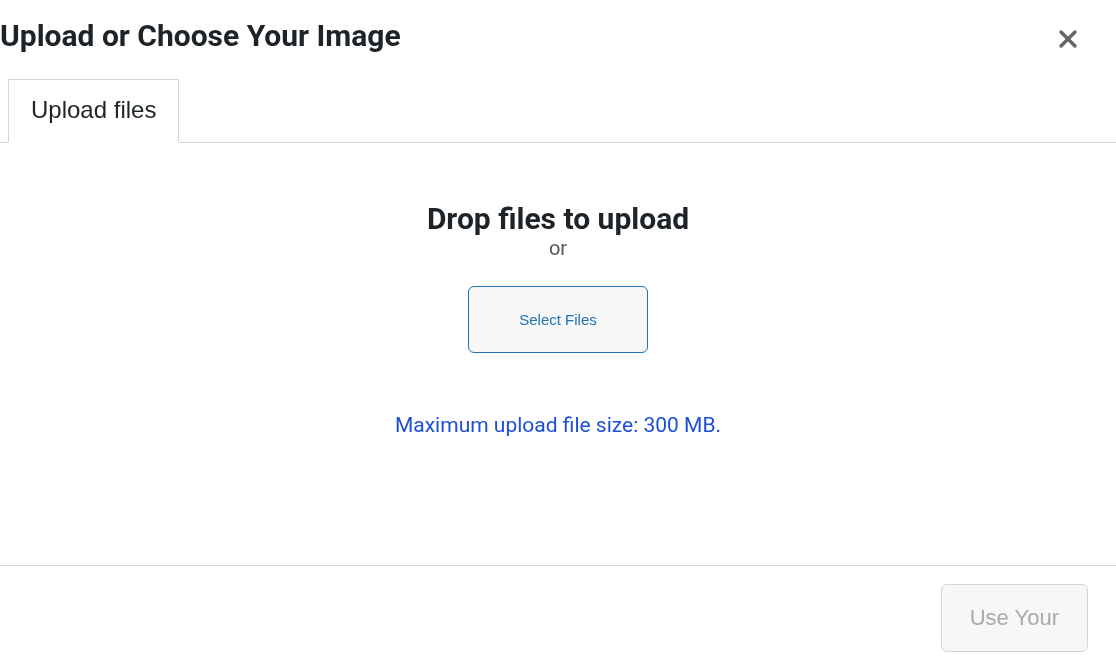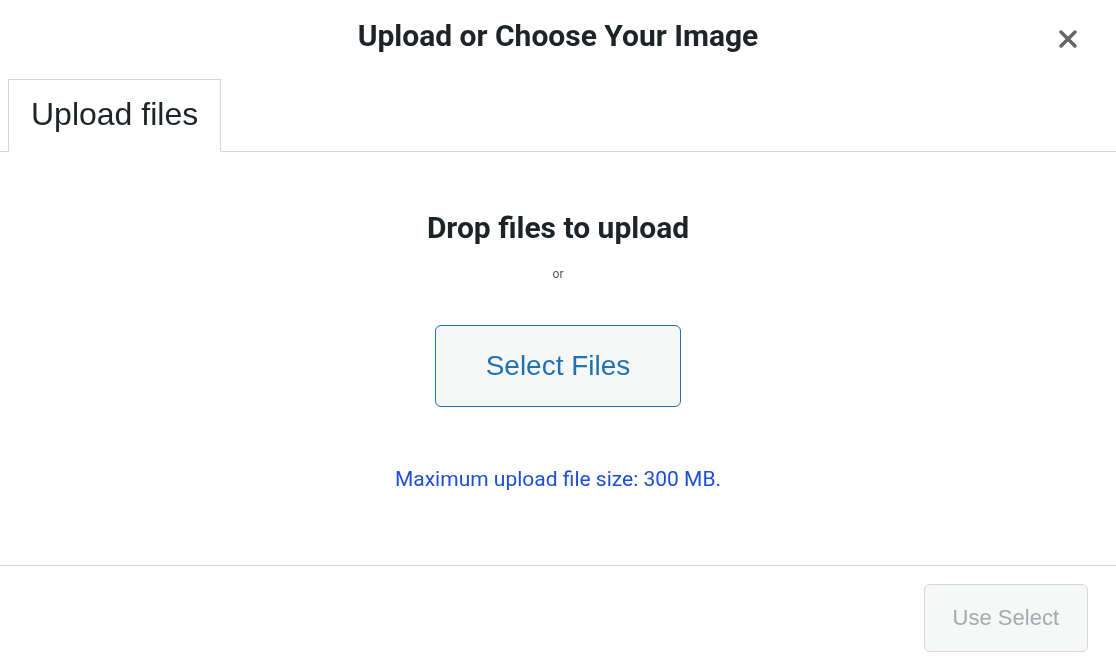--- a/index.html
+++ b/index.html
@@ -6,21 +6,21 @@
     body {
       font-family: -apple-system, BlinkMacSystemFont, "Segoe UI", Roboto, "Helvetica Neue", Arial, sans-serif;
       width: 1116px;
       height: 670px;
       background: #fff;
       color: #1d2327;
       position: relative;
       overflow: hidden;
     }
     .header {
-      text-align: center;
+      text-align: left;
       padding: 18px 0 26px;
       position: relative;
     }
     .header h1 {
       font-size: 30px;
       font-weight: 700;
       color: #1d2327;
     }
     .close-btn {
       position: absolute;
@@ -36,21 +36,21 @@
       align-items: center;
       justify-content: center;
     }
     .close-btn svg { width: 24px; height: 24px; }
     .tabs {
       display: flex;
       border-bottom: 1px solid #d6d6d6;
       padding-left: 8px;
     }
     .tab {
-      font-size: 32px;
+      font-size: 24px;
       padding: 16px 22px 18px;
       background: transparent;
       border: none;
       color: #1d2327;
       cursor: pointer;
       position: relative;
     }
     .tab.active {
       border: 1px solid #d6d6d6;
       border-bottom: 1px solid #fff;
@@ -58,30 +58,29 @@
       background: #fff;
     }
     .upload-area {
       padding: 58px 0 40px;
       text-align: center;
     }
     .upload-area h2 {
       font-size: 30px;
       font-weight: 700;
       color: #1d2327;
-      margin-bottom: 22px;
     }
     .or-text {
-      font-size: 12px;
+      font-size: 20px;
       color: #50575e;
-      margin-bottom: 44px;
+      margin-bottom: 26px;
     }
     .select-files-btn {
       display: inline-block;
-      font-size: 28px;
+      font-size: 15px;
       font-weight: 500;
       color: #2271b1;
       background: #f6f7f7;
       border: 1.5px solid #2271b1;
       border-radius: 6px;
       padding: 24px 50px;
       cursor: pointer;
       margin-bottom: 60px;
     }
     .max-size {
@@ -129,14 +128,14 @@
 </div>
 
 <div class="upload-area">
   <h2>Drop files to upload</h2>
   <div class="or-text">or</div>
   <button class="select-files-btn">Select Files</button>
   <div class="max-size">Maximum upload file size: 300 MB.</div>
 </div>
 
 <div class="footer">
-  <button class="use-image-btn">Use Select</button>
+  <button class="use-image-btn">Use Your</button>
 </div>
 
 </body></html>

